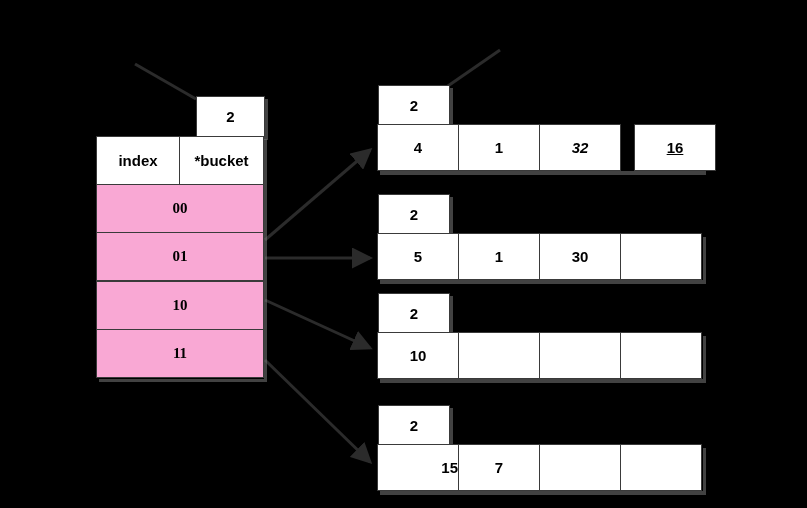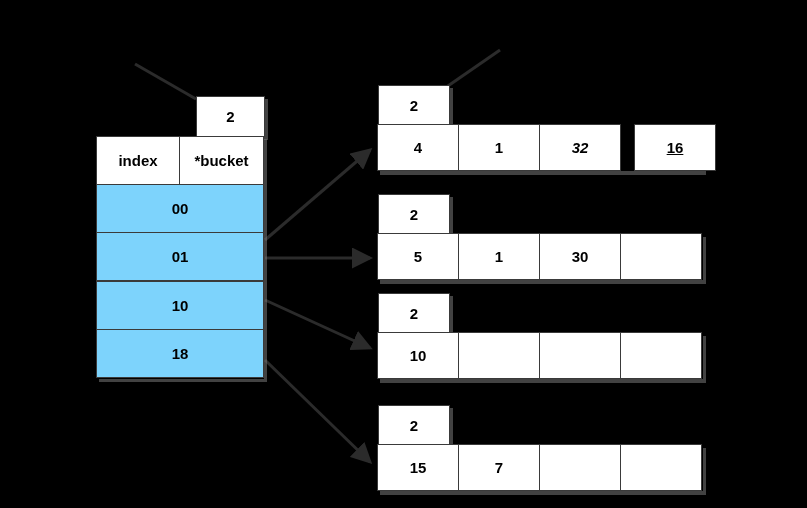--- a/index.html
+++ b/index.html
@@ -43,28 +43,29 @@
     font-weight: bold;
     font-size: 15px;
     color: #000;
   }
   .dir-row {
     position: absolute;
     left: 0;
     width: 168px;
     height: 49px;
     box-sizing: border-box;
-    background: #7dd3fc;
-    border: 1px solid #3a3a3a;
-    display: flex;
-    align-items: center;
-    justify-content: center;
-    font-weight: bold;
-    font-size: 15px;
-    color: #000;
+    background: #f9a8d4;
+    border: 1px solid #3a3a3a;
+    display: flex;
+    align-items: center;
+    justify-content: center;
+    font-weight: bold;
+    font-size: 15px;
+    color: #000;
+    font-family: Liberation Serif, serif;
   }
   
   .depth-box {
     position: absolute;
     box-sizing: border-box;
     background: #ffffff;
     border: 1px solid #3a3a3a;
     display: flex;
     align-items: center;
     justify-content: center;
@@ -150,21 +151,21 @@
 
     <div class="dir-row" style="top:96px;">
       <span>01</span>
     </div>
 
     <div class="dir-row" style="top:145px;">
       <span>10</span>
     </div>
 
     <div class="dir-row" style="top:193px;">
-      <span>18</span>
+      <span>11</span>
     </div>
   </div>
 
   <div class="depth-box" style="left:378px; top:85px; width:72px; height:40px;">
     <span>2</span>
   </div>
   <div class="bucket-array" style="top:124px;">
     <div class="bucket-cell" style="left:0;">
       <span>4</span>
     </div>
@@ -212,21 +213,21 @@
     </div>
     <div class="bucket-cell" style="left:243px;">
       <span></span>
     </div>
   </div>
 
   <div class="depth-box" style="left:378px; top:405px; width:72px; height:40px;">
     <span>2</span>
   </div>
   <div class="bucket-array" style="top:444px;">
-    <div class="bucket-cell" style="left:0;">
+    <div class="bucket-cell" style="left:0;justify-content:flex-end;">
       <span>15</span>
     </div>
     <div class="bucket-cell" style="left:81px;">
       <span>7</span>
     </div>
     <div class="bucket-cell" style="left:162px;">
       <span></span>
     </div>
     <div class="bucket-cell" style="left:243px;">
       <span></span>

